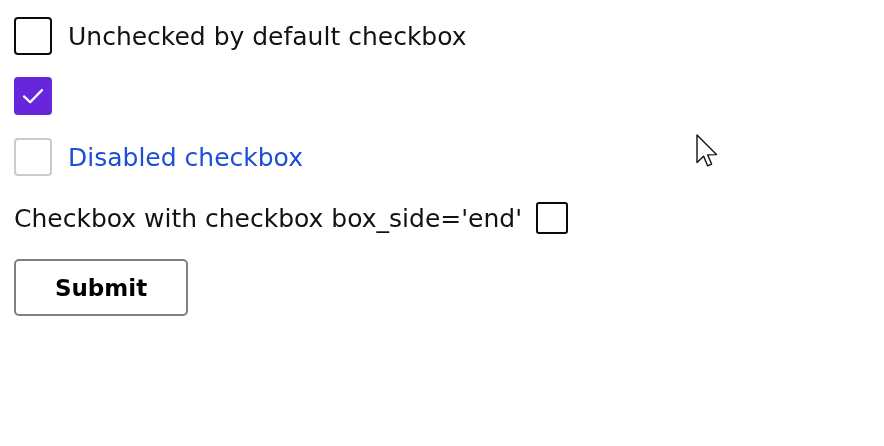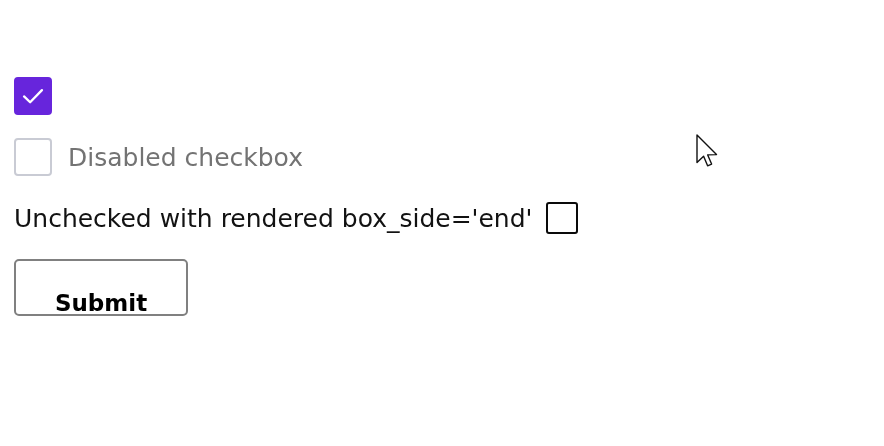--- a/index.html
+++ b/index.html
@@ -78,21 +78,21 @@
     white-space: nowrap;
     font-weight: 400;
   }
   .label-after {
     margin-left: 16px;
   }
   .label-before {
     margin-right: 14px;
   }
   .label-disabled {
-    color: #737373;
+    color: #1d4ed8;
   }
 
   
   #row-unchecked { top: 17px; }
   #row-checked   { top: 77px; }
   #row-disabled  { top: 138px; }
   #row-end       { top: 199px; }
 
   
   .submit-btn {
@@ -104,57 +104,61 @@
     box-sizing: border-box;
     border: 2px solid #808080;
     border-radius: 5px;
     background: #ffffff;
     color: #000000;
     font-family: "DejaVu Sans", sans-serif;
     font-size: 23px;
     font-weight: bold;
     text-align: center;
     line-height: 53px;
-    padding: 16px;
+    padding: 1px;
     cursor: pointer;
   }
 
   
   #cursor {
     position: absolute;
     left: 694px;
     top: 133px;
     width: 26px;
     height: 38px;
     pointer-events: none;
   }
 </style>
 </head>
 <body>
 
 <div id="screen">
 
   <form class="form">
 
+    <label class="cb-row" id="row-unchecked">
+      <span class="box box-unchecked"></span>
+      <span class="cb-label label-after">Unchecked by default checkbox</span>
+    </label>
 
     <label class="cb-row" id="row-checked">
       <span class="box box-checked">
         <svg class="check-svg" viewBox="0 0 38 38">
           <polyline points="9,19.5 15.8,26 29,12.5" fill="none" stroke="#ffffff" stroke-width="2.6" stroke-linecap="round" stroke-linejoin="round"></polyline>
         </svg>
       </span>
     </label>
 
     <label class="cb-row" id="row-disabled">
       <span class="box box-disabled"></span>
       <span class="cb-label label-after label-disabled">Disabled checkbox</span>
     </label>
 
     <label class="cb-row" id="row-end">
-      <span class="cb-label label-before">Unchecked with rendered box_side='end'</span>
+      <span class="cb-label label-before">Checkbox with checkbox box_side='end'</span>
       <span class="box box-end"></span>
     </label>
 
     <button type="button" class="submit-btn">Submit</button>
 
   </form>
 
   <svg id="cursor" viewBox="0 0 26 38">
     <path d="M3,2 L3,29.5 L9.6,23.2 L13.6,32.8 L17.6,31.1 L13.7,21.9 L22.5,21.6 Z" fill="#ffffff" stroke="#111111" stroke-width="1.4" stroke-linejoin="round"></path>
   </svg>

